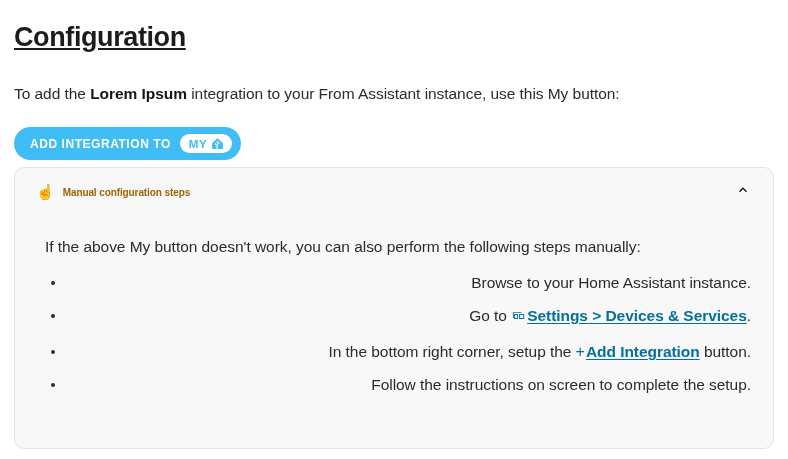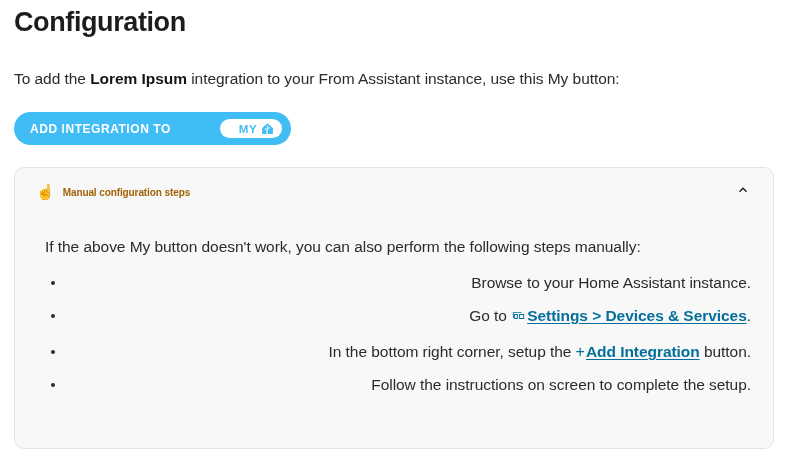--- a/index.html
+++ b/index.html
@@ -20,22 +20,23 @@
     height: 459px;
     box-sizing: border-box;
     padding: 0 14px;
   }
   .page-title {
     font-size: 27px;
     font-weight: 700;
     letter-spacing: -0.4px;
     color: #1c1c1c;
     margin: 0;
-    padding-top: 6px;
+    padding-top: 21px;
     line-height: 32px;
+    text-decoration: underline;
   }
   .intro {
     font-size: 15.5px;
     line-height: 22px;
     color: #2b2b2b;
     margin: 0;
     padding-top: 30px;
     letter-spacing: -0.05px;
   }
   .intro b { font-weight: 700; color: #151515; }
@@ -60,22 +61,21 @@
     letter-spacing: 0.55px;
     text-transform: uppercase;
     white-space: nowrap;
   }
   .my-badge {
     display: inline-flex;
     align-items: center;
     gap: 4px;
     background: #ffffff;
     border-radius: 11px;
-    padding: 3px 8px 3px 19px;
-    margin-left: 40px;
+    padding: 3px 8px 3px 9px;
   }
   .my-badge-text {
     color: #41bdf5;
     font-size: 11.5px;
     font-weight: 700;
     letter-spacing: 0.5px;
   }
   .ha-logo { display: block; }
 
   

